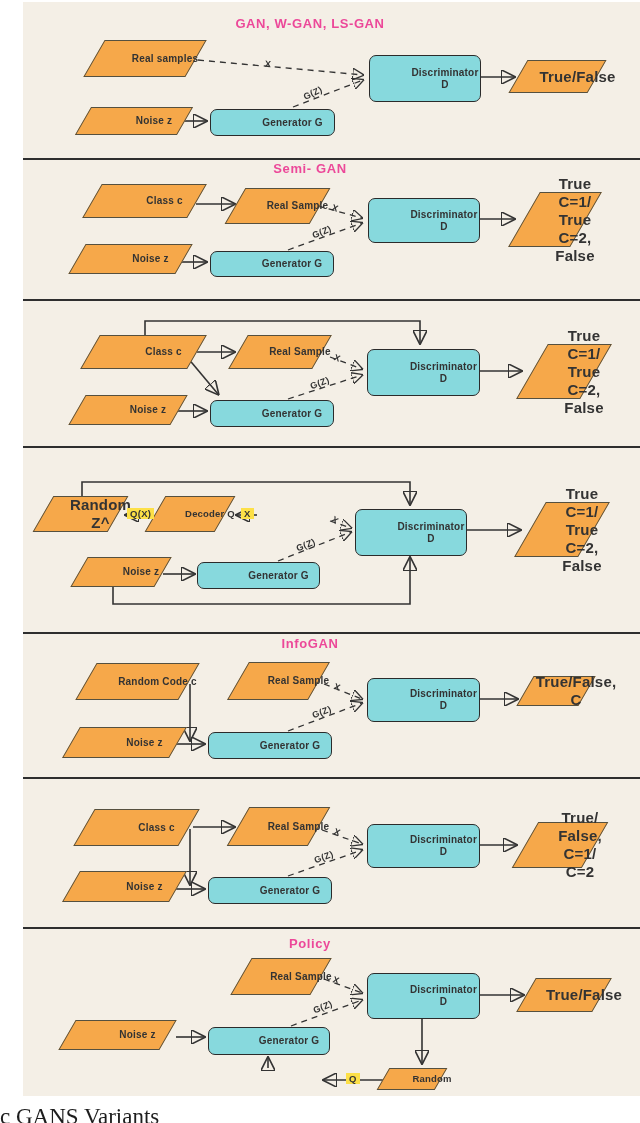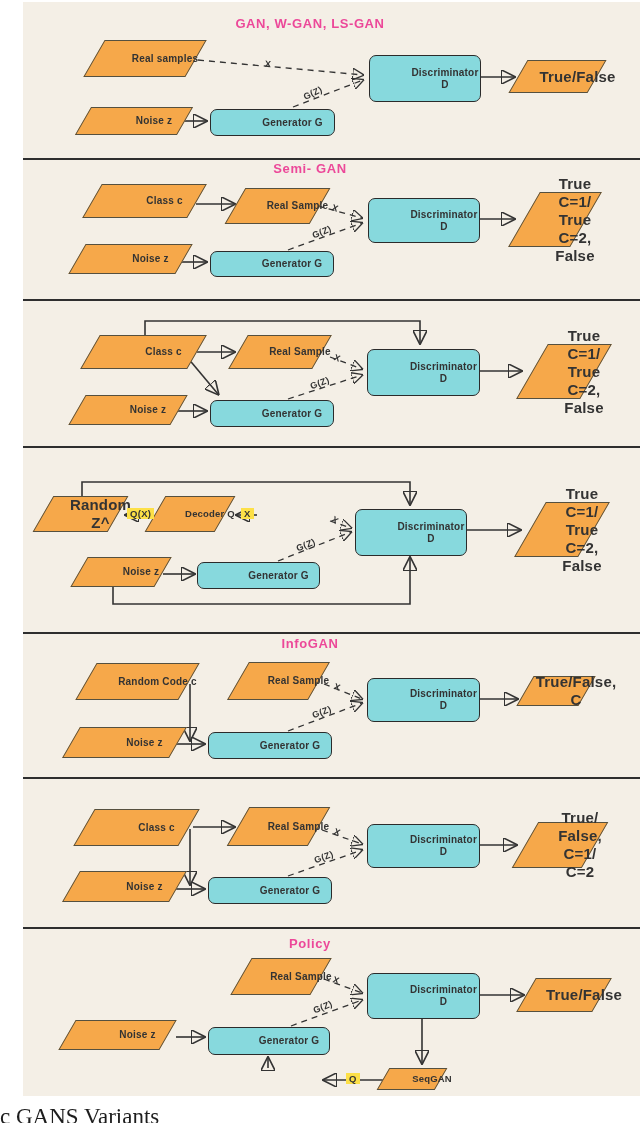--- a/index.html
+++ b/index.html
@@ -248,20 +248,20 @@
   <div class="node box" style="left:208px;top:1027px;width:120px;height:26px">
       <span class="lbl">Generator G</span>
     </div>
   <div class="node box" style="left:367px;top:973px;width:111px;height:44px">
       <span class="lbl">Discriminator D</span>
     </div>
   <div class="node para out" style="left:516px;top:978px;width:96px;height:34px;--sk:10px">
       <span class="lbl">True/False</span>
     </div>
   <div class="node para" style="left:377px;top:1068px;width:70px;height:22px;--sk:6px">
-      <span class="lbl" style="font-size:9.5px">SeqGAN</span>
+      <span class="lbl" style="font-size:9.5px">Random</span>
     </div>
   <span class="el" style="left:333px;top:975px;transform:rotate(18deg)">X</span>
   <span class="el" style="left:313px;top:1002px;transform:rotate(-22deg)">G(Z)</span>
   <span class="el mask" style="left:346px;top:1073px">Q</span>
 
   <div class="caption">c GANS Variants</div>
 </div>
 
 </body></html>

